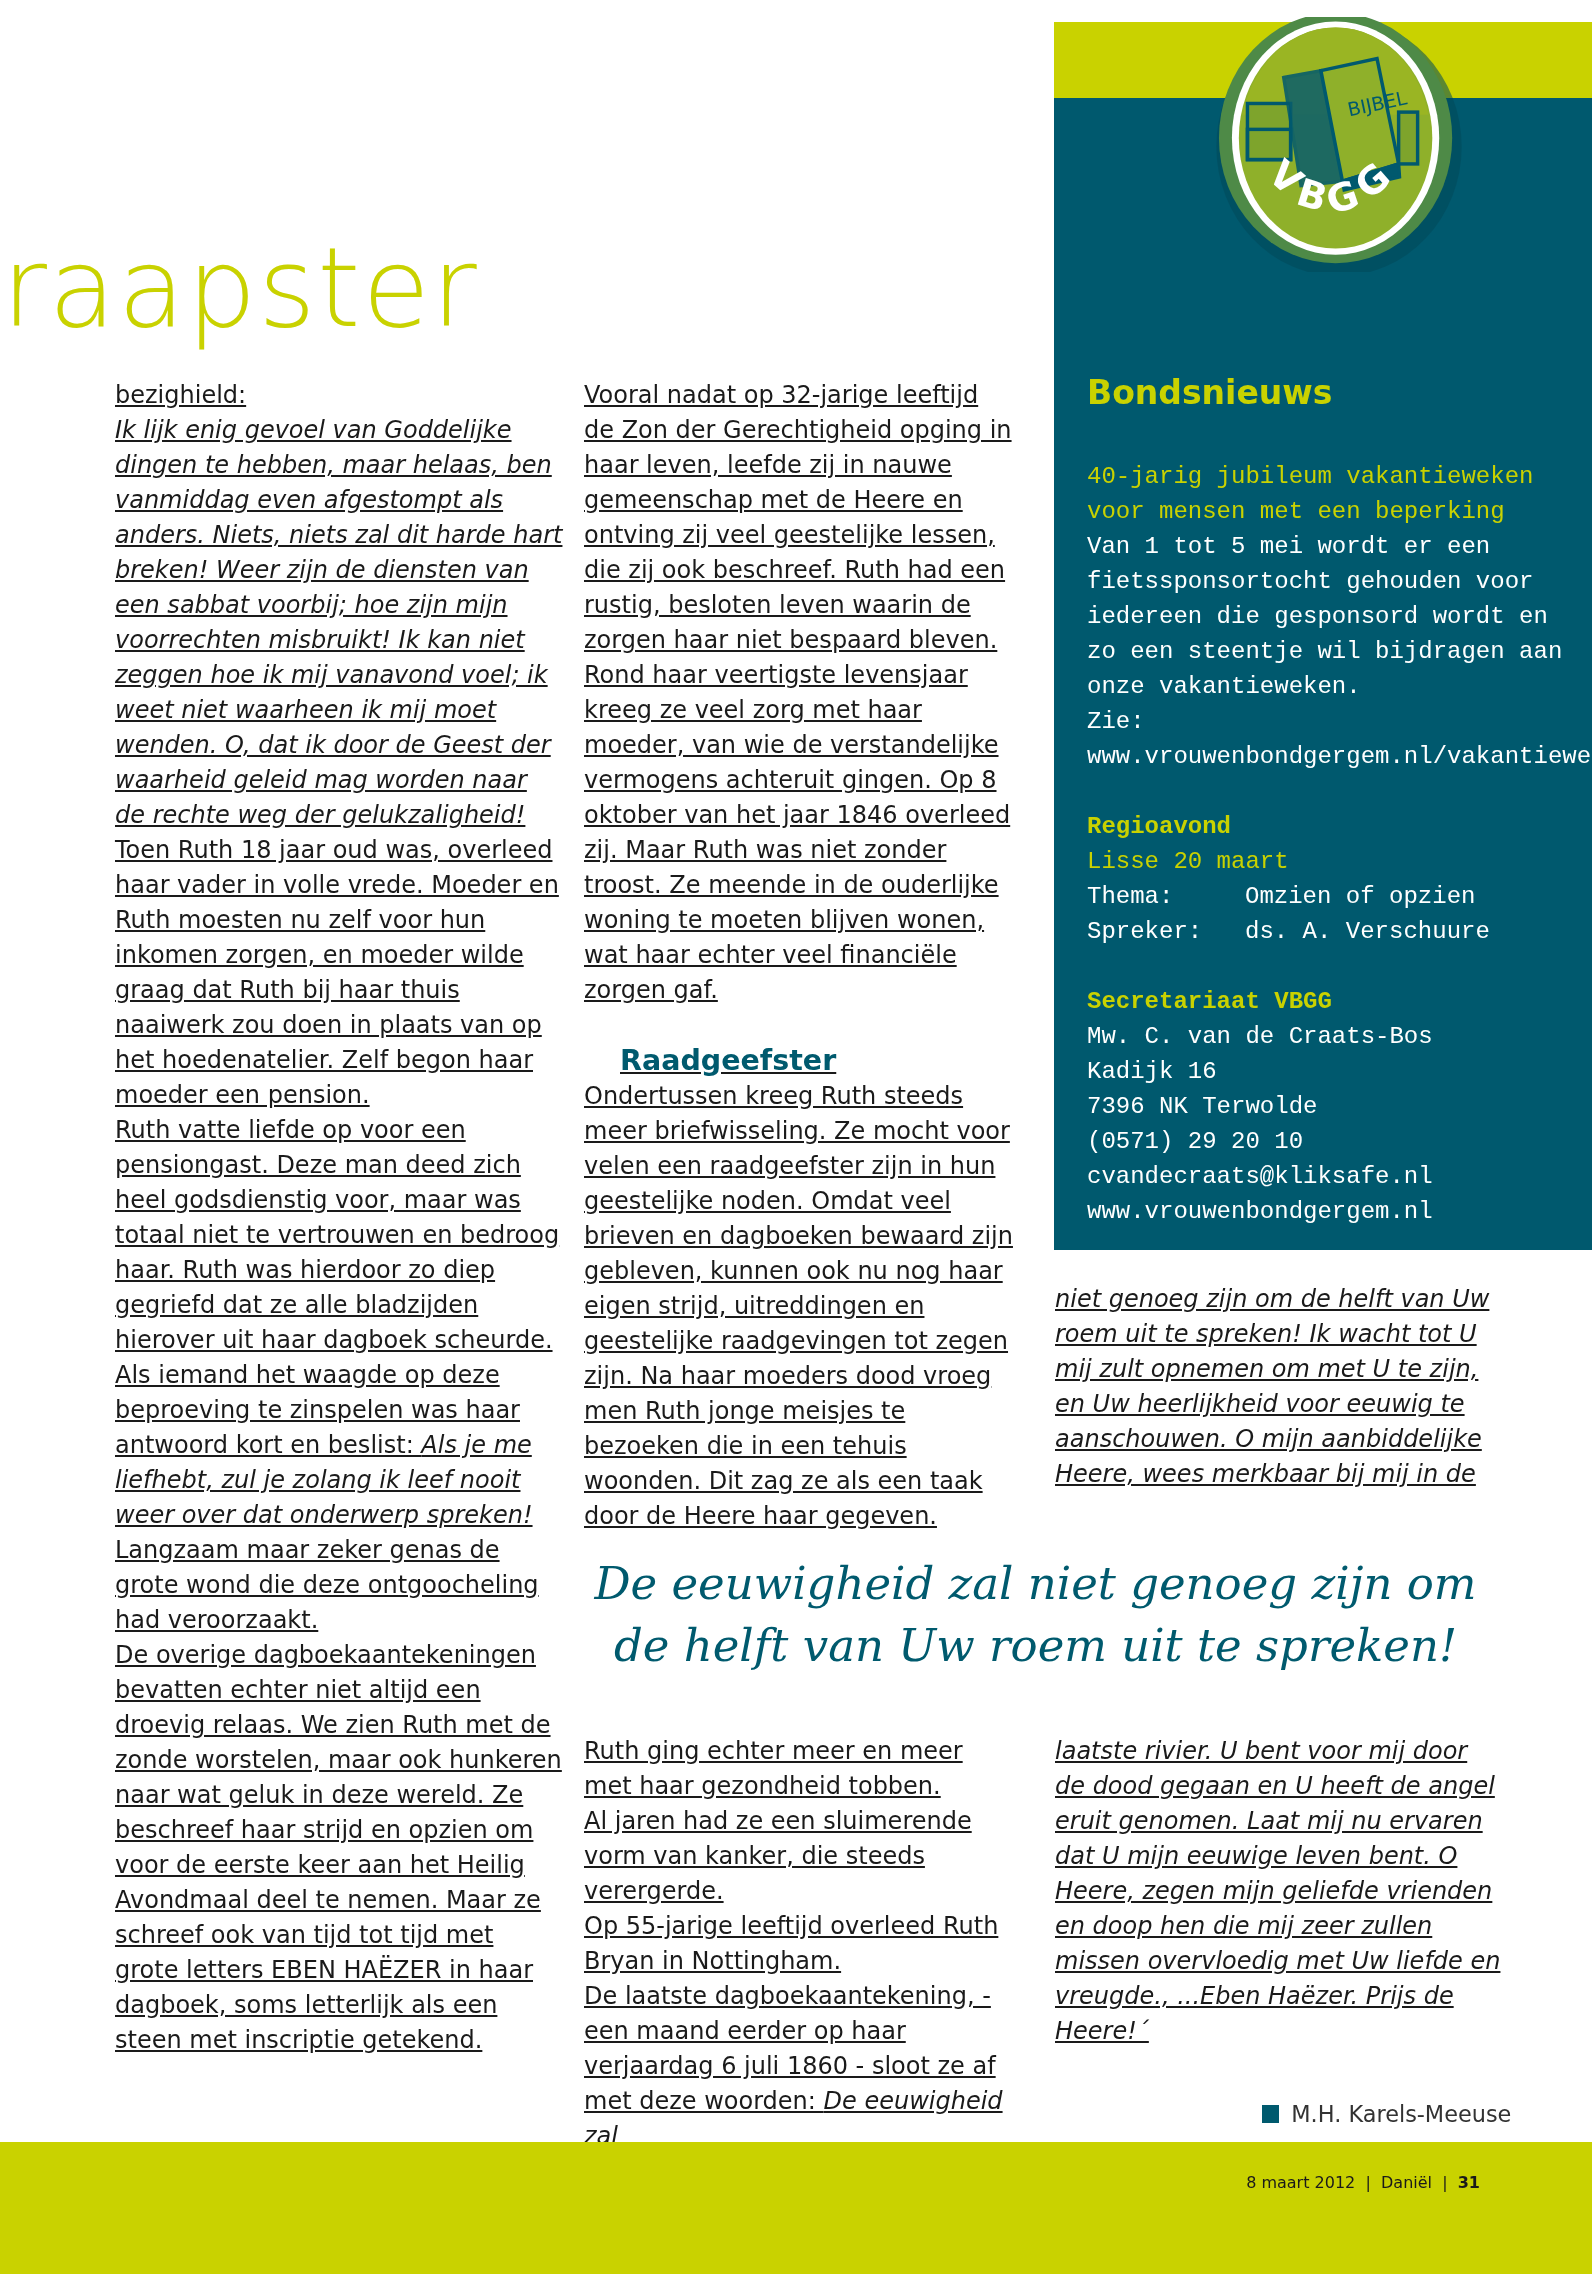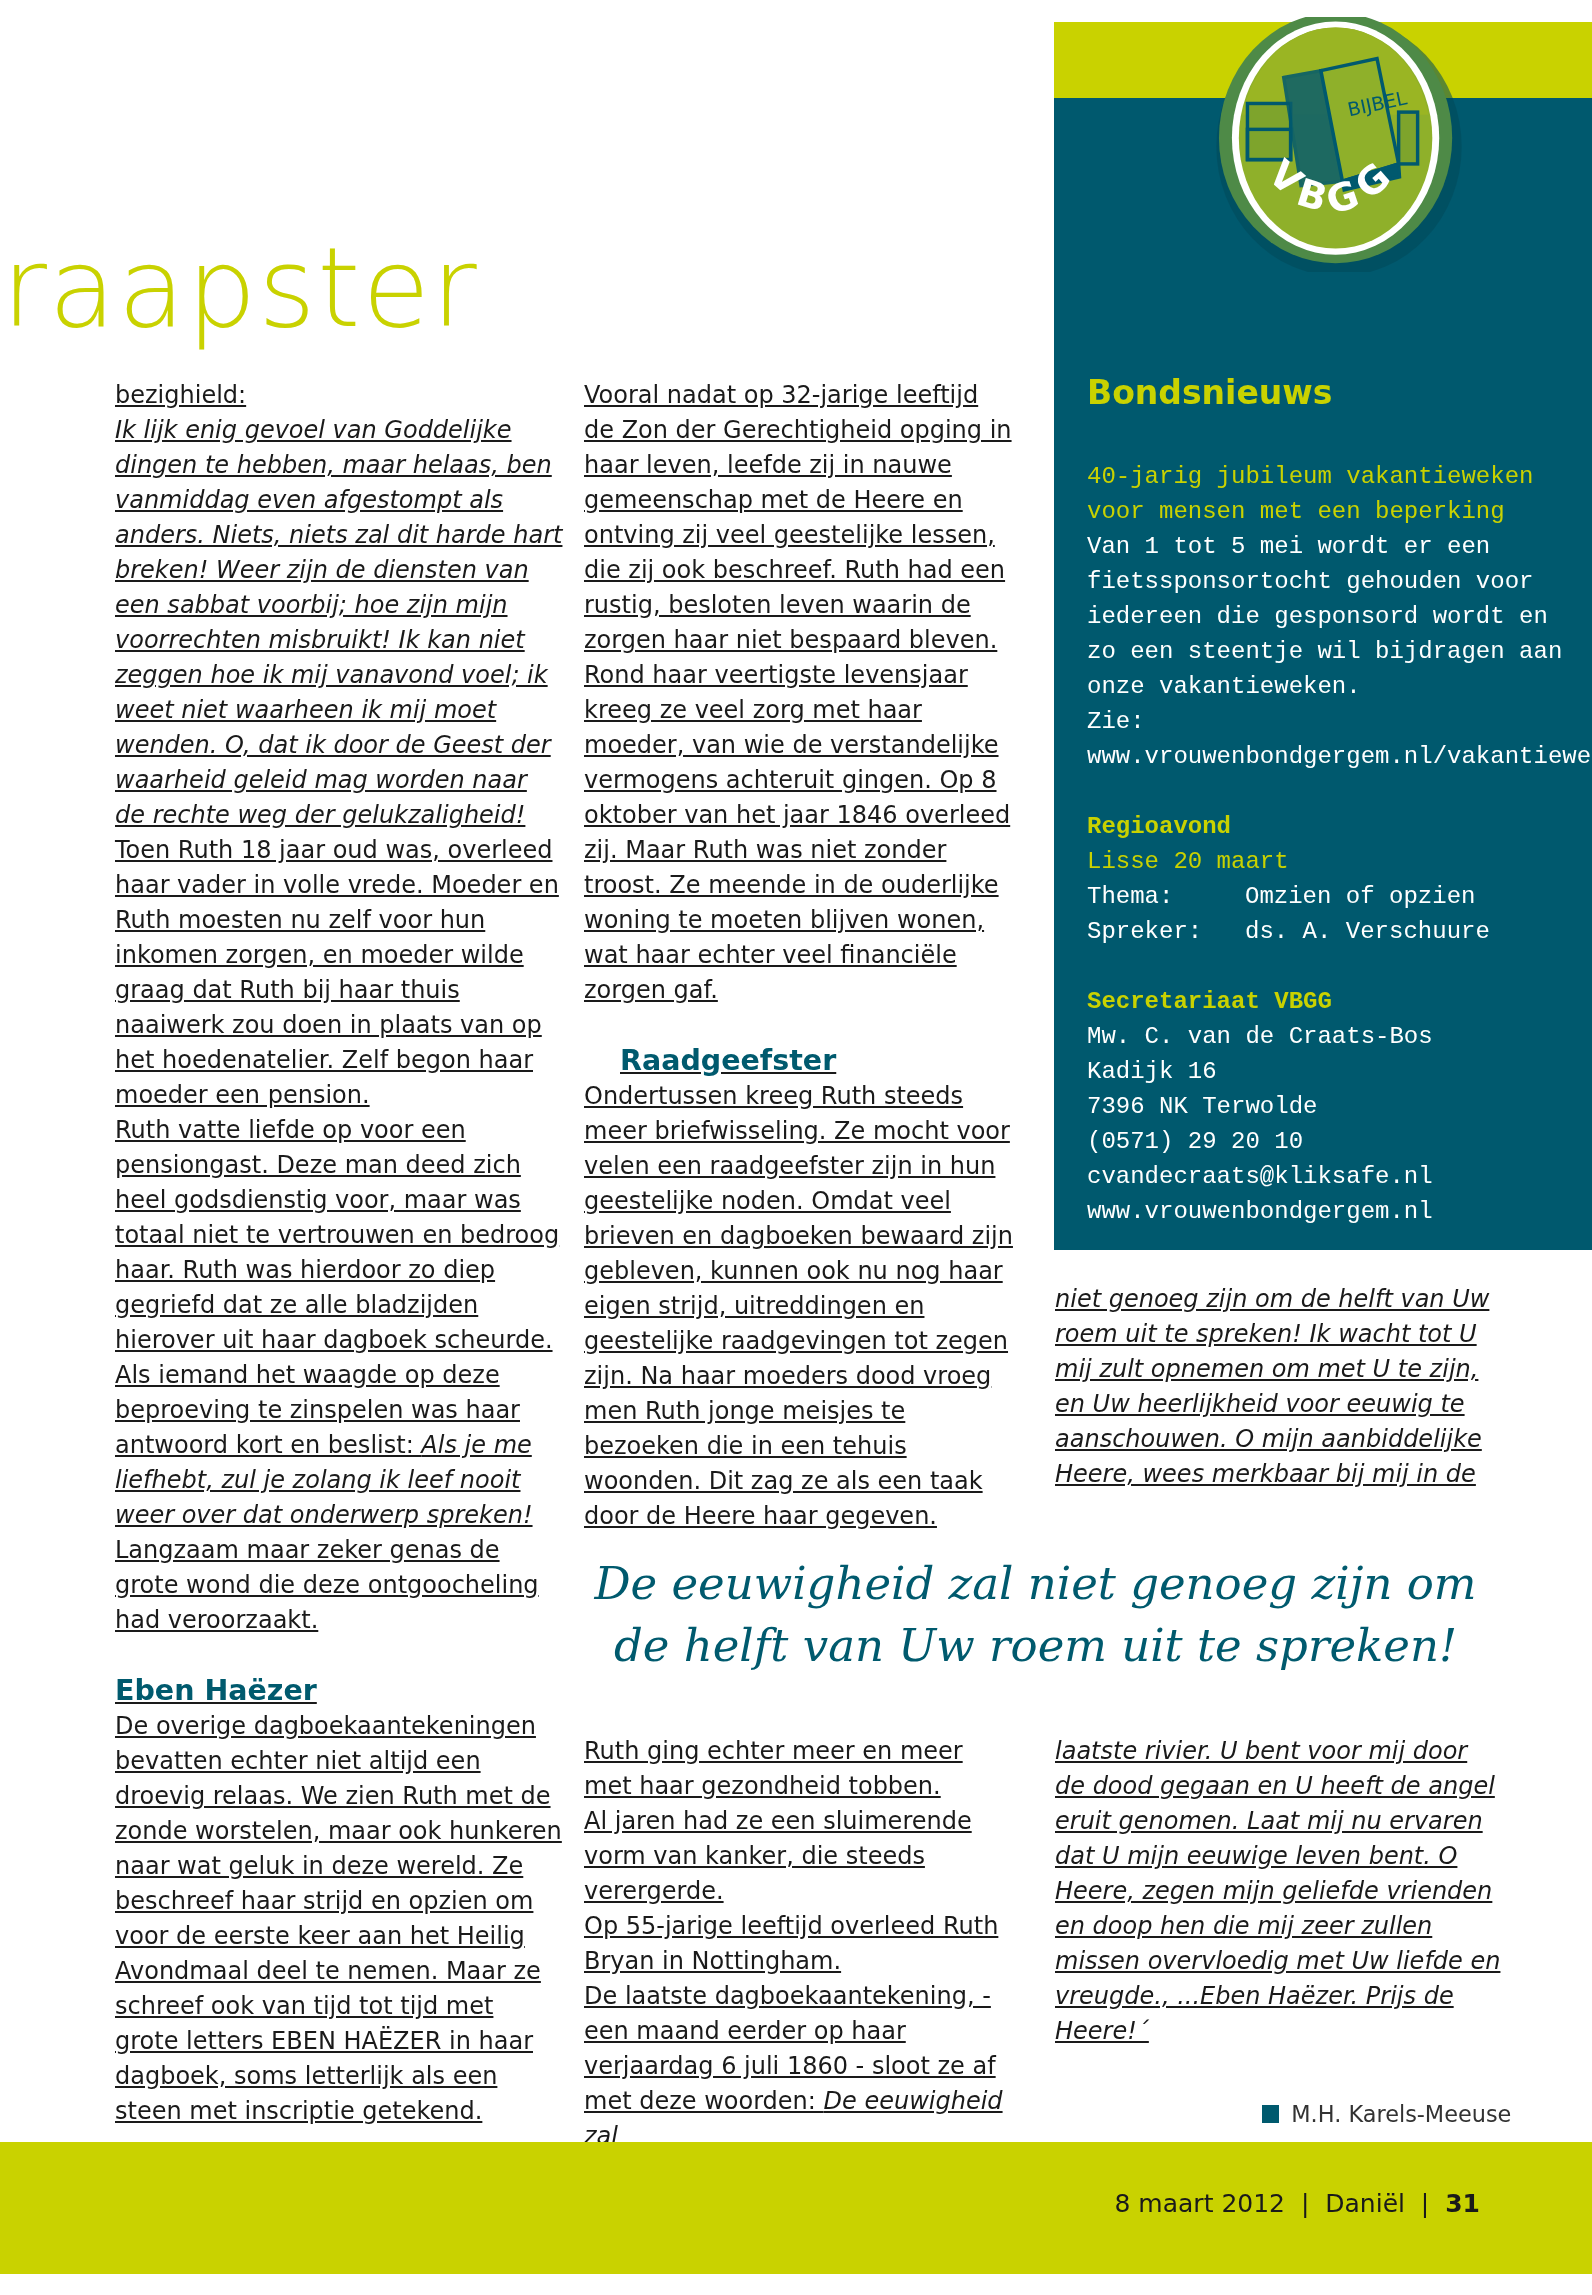--- a/index.html
+++ b/index.html
@@ -30,35 +30,34 @@
   .box-content h2 { margin:0 0 45px 0; font-size:33px; font-weight:bold; color:#c9d200; line-height:43px; }
   .box-content .lime { color:#c9d200; }
   .box-content .lime-b { color:#c9d200; font-weight:bold; }
   .box-content .section { margin-bottom:35px;font-family:Liberation Mono, monospace; }
   .box-content p { margin:0; }
   .kv { display:flex;gap:32px; }
   .kv .k { width:126px; }
 
   
   .footer { position:absolute; left:0; top:2142px; width:1592px; height:132px; background:#c9d200; }
-  .footer-text { position:absolute; right:112px; top:47px; font-size:25px; color:#1a1a1a; white-space:pre; }
+  .footer-text { position:absolute; right:112px; top:31px; font-size:16px; color:#1a1a1a; white-space:pre; }
   .footer-text b { font-weight:bold; }
 </style>
 </head>
 <body>
 
 <h1 class="title">raapster</h1>
 
 <div class="col" id="col1">
   <p>bezighield:</p>
   <p class="it">Ik lijk enig gevoel van Goddelijke dingen te hebben, maar helaas, ben vanmiddag even afgestompt als anders. Niets, niets zal dit harde hart breken! Weer zijn de diensten van een sabbat voorbij; hoe zijn mijn voorrechten misbruikt! Ik kan niet zeggen hoe ik mij vanavond voel; ik weet niet waarheen ik mij moet wenden. O, dat ik door de Geest der waarheid geleid mag worden naar de rechte weg der gelukzaligheid!</p>
   <p>Toen Ruth 18 jaar oud was, overleed haar vader in volle vrede. Moeder en Ruth moesten nu zelf voor hun inkomen zorgen, en moeder wilde graag dat Ruth bij haar thuis naaiwerk zou doen in plaats van op het hoedenatelier. Zelf begon haar moeder een pension.</p>
   <p><span>Ruth vatte liefde op voor een pensiongast. Deze man deed zich heel godsdienstig voor, maar was totaal niet te vertrouwen en bedroog haar. Ruth was hierdoor zo diep gegriefd dat ze alle bladzijden hierover uit haar dagboek scheurde. Als iemand het waagde op deze beproeving te zinspelen was haar antwoord kort en beslist: </span><span class="it">Als je me liefhebt, zul je zolang ik leef nooit weer over dat onderwerp spreken!</span></p>
   <p>Langzaam maar zeker genas de grote wond die deze ontgoocheling had veroorzaakt.</p>
-  <h3 style="margin-top:35px;">Eben Haëzer</h3>
   <p>De overige dagboekaantekeningen bevatten echter niet altijd een droevig relaas. We zien Ruth met de zonde worstelen, maar ook hunkeren naar wat geluk in deze wereld. Ze beschreef haar strijd en opzien om voor de eerste keer aan het Heilig Avondmaal deel te nemen. Maar ze schreef ook van tijd tot tijd met grote letters  EBEN HAËZER in haar dagboek, soms letterlijk als een steen met inscriptie getekend.</p>
 </div>
 
 <div class="col" id="col2">
   <p>Vooral nadat op 32-jarige leeftijd de Zon der Gerechtigheid opging in haar leven, leefde zij in nauwe gemeenschap met de Heere en ontving zij veel geestelijke lessen, die zij ook beschreef.  Ruth had een rustig, besloten leven waarin de zorgen haar niet bespaard bleven. Rond haar veertigste levensjaar kreeg ze veel zorg met haar moeder, van wie de verstandelijke vermogens achteruit gingen. Op 8 oktober van het jaar 1846 overleed zij. Maar Ruth was niet zonder troost. Ze meende in de ouderlijke woning te moeten blijven wonen, wat haar echter veel financiële zorgen gaf.</p>
   <h3 style="margin-top:35px;margin-left:36px;">Raadgeefster</h3>
   <p>Ondertussen kreeg Ruth steeds meer briefwisseling. Ze mocht voor velen een raadgeefster zijn in hun geestelijke noden. Omdat veel brieven en dagboeken bewaard zijn gebleven, kunnen ook nu nog haar eigen strijd, uitreddingen en geestelijke raadgevingen tot zegen zijn. Na haar moeders dood vroeg men Ruth jonge meisjes te bezoeken die in een tehuis woonden. Dit zag ze als een taak door de Heere haar gegeven.</p>
 </div>
 
 <div class="box-lime"></div>

